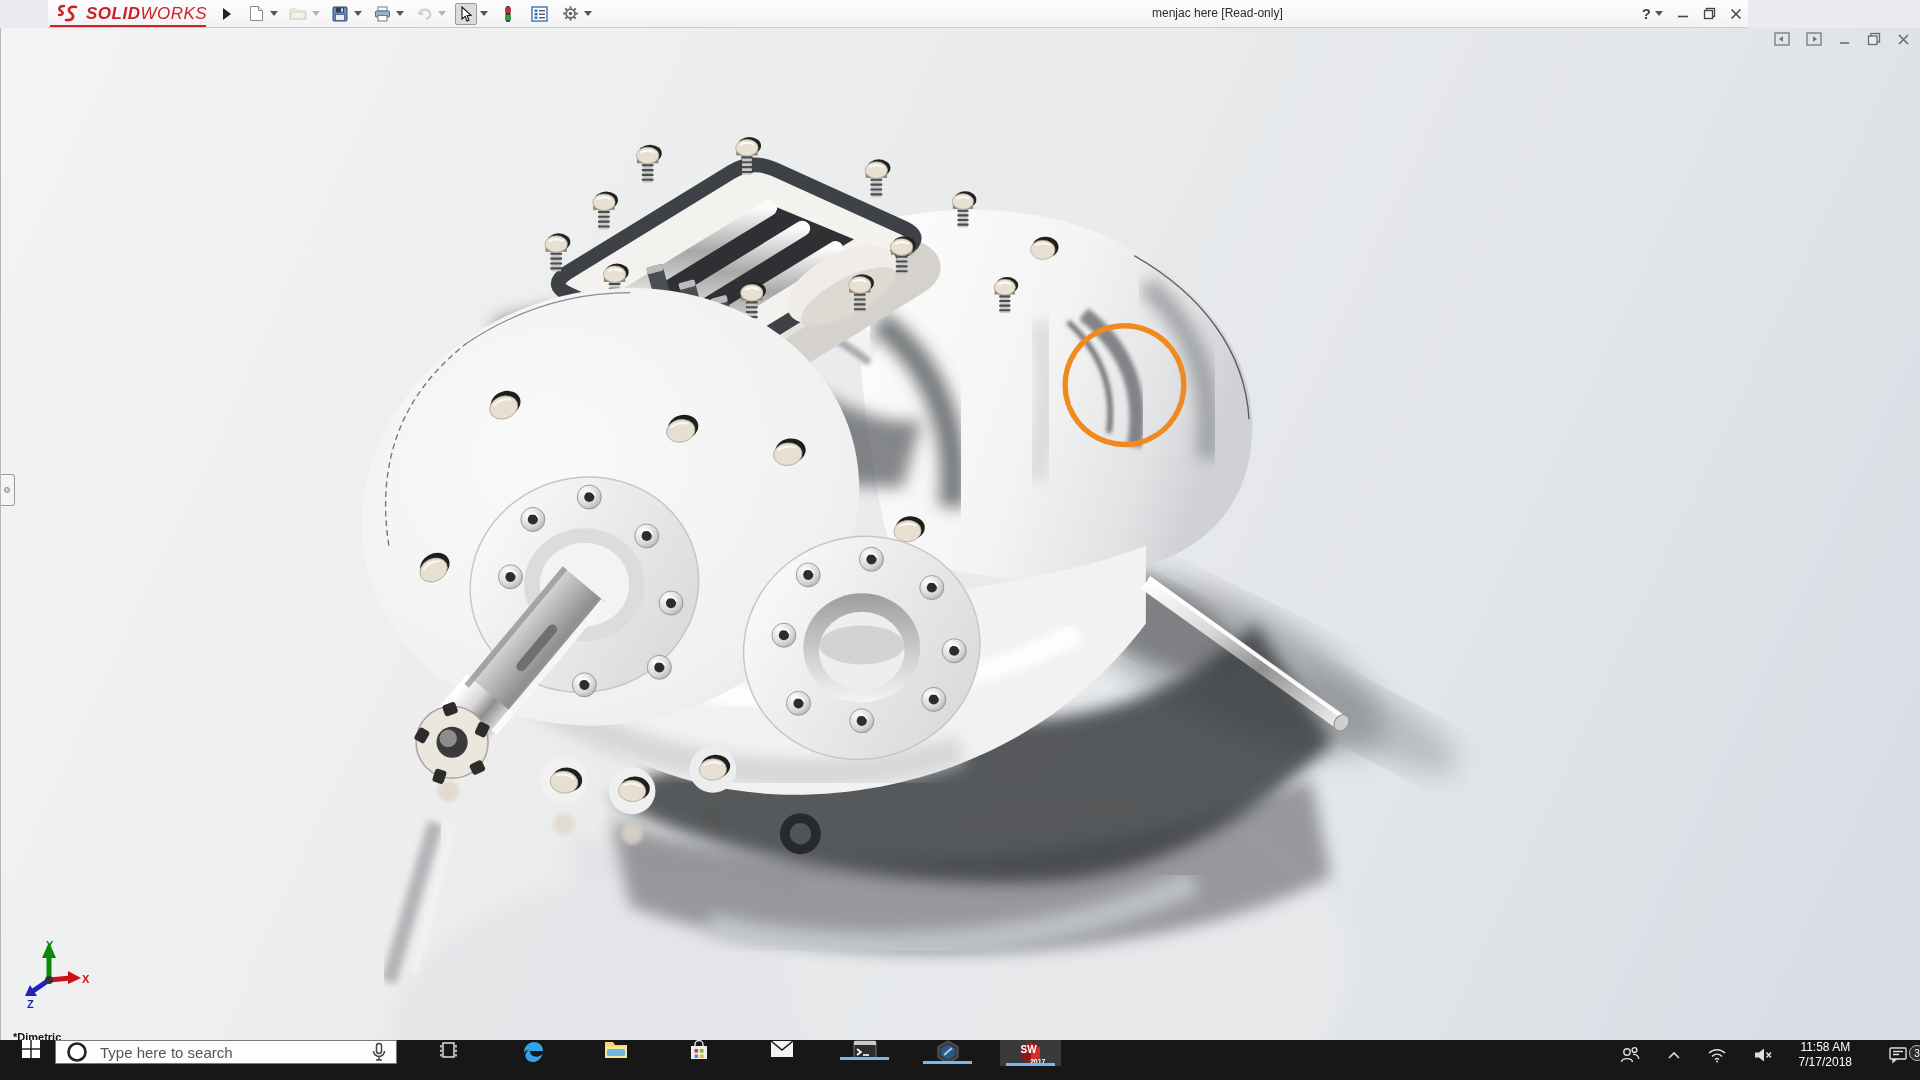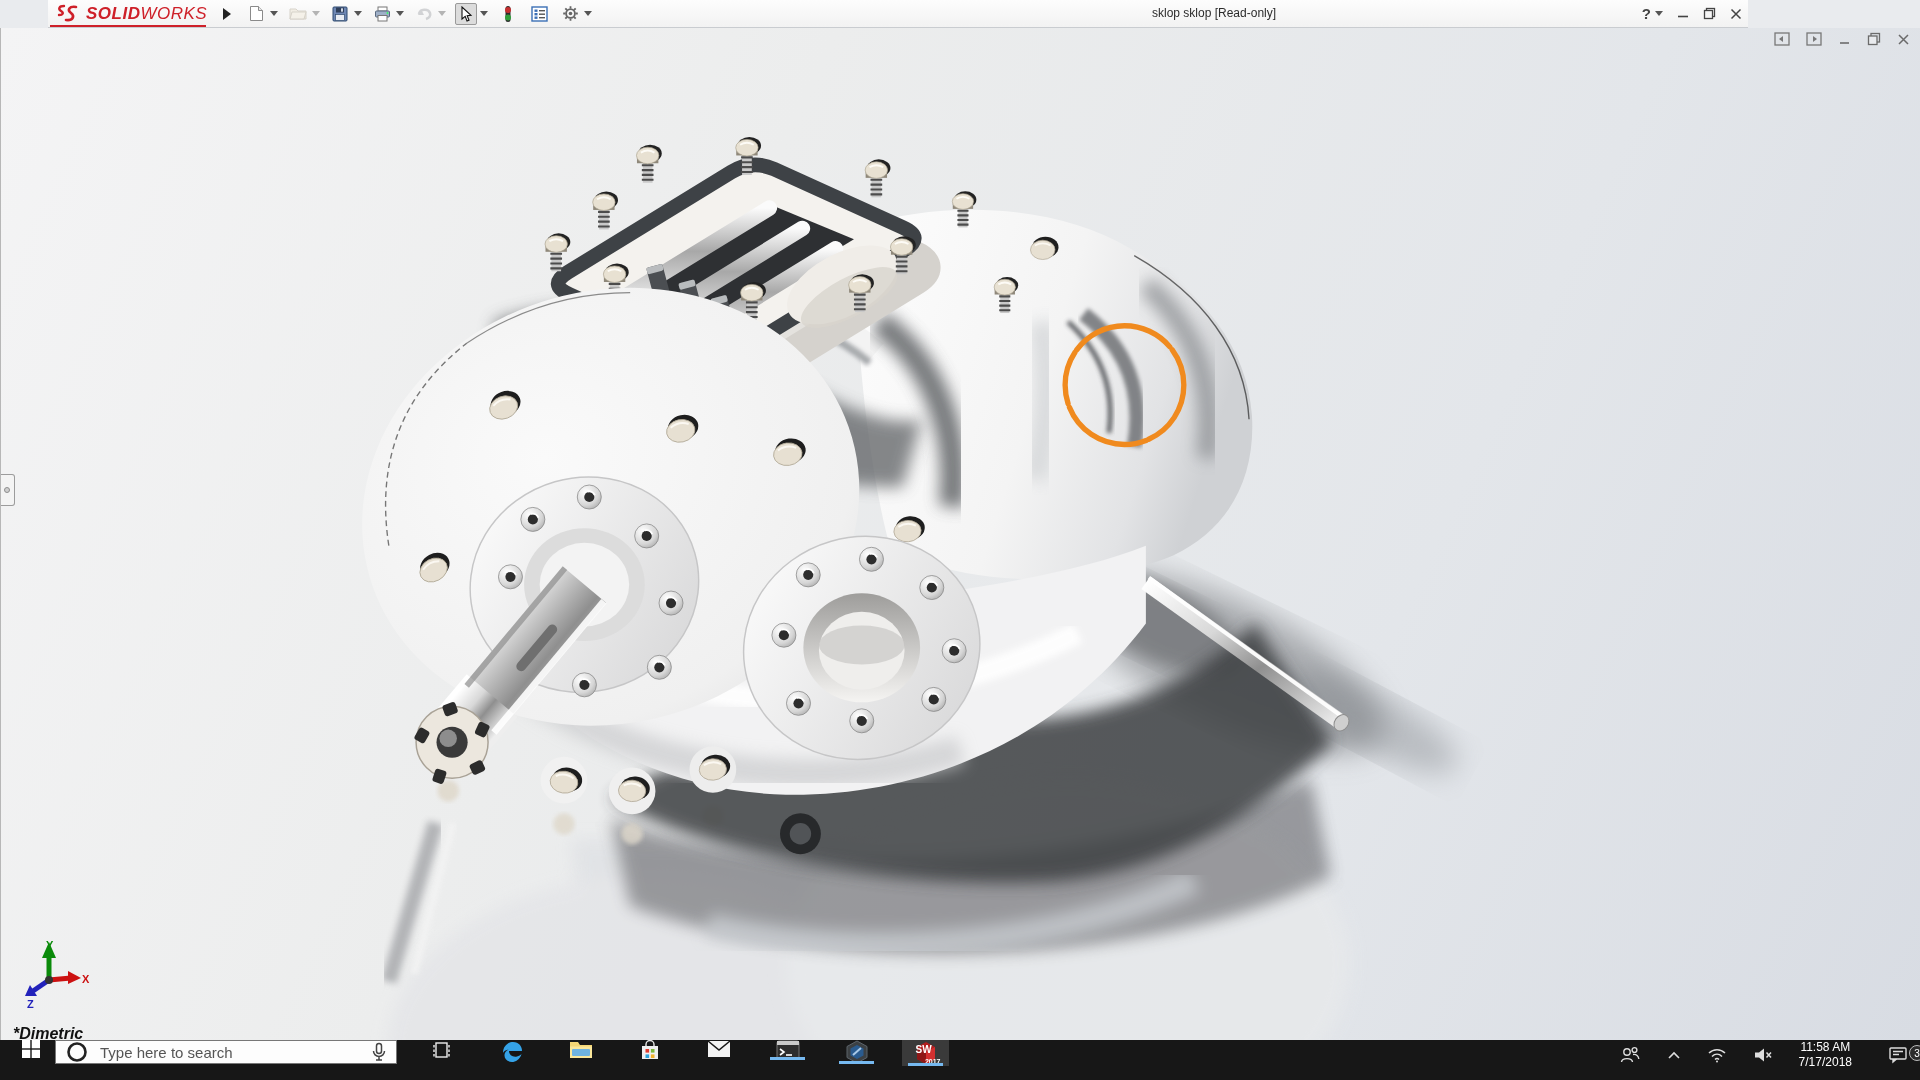--- a/index.html
+++ b/index.html
@@ -34,32 +34,32 @@
     background:linear-gradient(115deg,#f4f4f5 0%,#eceded 35%,#e3e6ea 70%,#d8dce3 100%);
     border-left:1px solid #b7b7b7;box-sizing:border-box;}
   #model-svg{position:absolute;left:0;top:0;}
   #doc-controls{position:absolute;top:4px;right:10px;display:flex;align-items:center;gap:16px;z-index:5;}
   #doc-controls svg{display:block;}
   #splitter-tab{position:absolute;left:0;top:446px;width:13px;height:30px;background:#f4f4f4;
     border:1px solid #9c9c9c;border-left:none;border-radius:0 3px 3px 0;z-index:5;}
   #splitter-tab .dot{position:absolute;left:3px;top:12px;width:6px;height:6px;border-radius:50%;
     background:#cfcfcf;border:1px solid #8f8f8f;box-sizing:border-box;}
   #triad{position:absolute;left:12px;bottom:30px;z-index:5;}
-  #view-label{position:absolute;left:12px;bottom:-3px;font-size:16px;font-weight:bold;color:#111;z-index:5;font-style:italic;}
+  #view-label{position:absolute;left:12px;bottom:-3px;font-size:11px;font-weight:bold;color:#111;z-index:5;}
 
   
   #taskbar{position:absolute;left:0;bottom:0;width:1920px;height:40px;background:#171717;
     display:flex;align-items:flex-start;z-index:50;padding-left:7px;}
   #start-btn{width:48px;display:flex;align-items:center;justify-content:center;}
   #search-box{width:342px;background:#fdfdfd;border:1px solid #777;box-sizing:border-box;
     display:flex;align-items:center;padding:0 10px;gap:10px;}
   #search-box input{flex:1;border:none;outline:none;font-size:15px;color:#333;background:transparent;
     font-family:"Liberation Sans",sans-serif;}
   #search-box input::placeholder{color:#555;}
-  .tb-icon{width:47px;display:flex;align-items:center;justify-content:center;position:relative;margin-left:22px;}
+  .tb-icon{width:61px;display:flex;align-items:center;justify-content:center;position:relative;margin-left:22px;}
   .tb-icon.running::after{content:"";position:absolute;left:6px;right:6px;bottom:0;height:3px;background:#76b9f0;}
   .tb-icon.active{background:#3a3a3a;}
   #tray{margin-left:auto;display:flex;align-items:center;gap:8px;}
   .tray-item{padding:0 9px;height:100%;display:flex;align-items:center;justify-content:center;position:relative;}
   #clock{flex-direction:column;justify-content:center;line-height:15px;color:#fff;font-size:12px;text-align:right;}
   #action-badge{position:absolute;right:2px;bottom:3px;width:16px;height:16px;border-radius:50%;
     background:#2b2b2b;border:1px solid #bbb;color:#fff;font-size:10px;display:flex;
     align-items:center;justify-content:center;box-sizing:border-box;}
 </style>
 </head>
@@ -163,21 +163,21 @@
             <g stroke="#666" stroke-width="1.8" fill="none">
               <circle cx="8.5" cy="8.5" r="4.4"></circle>
               <path d="M8.5 1.2v2.4M8.5 13.4v2.4M1.2 8.5h2.4M13.4 8.5h2.4M3.3 3.3l1.7 1.7M12 12l1.7 1.7M13.7 3.3L12 5M5 12l-1.7 1.7"></path>
             </g>
             <circle cx="8.5" cy="8.5" r="1.8" fill="#666"></circle>
           </svg>
       </span>
         <span class="caret"></span>
     </div>
 
-    <span id="doc-title">sklop sklop [Read-only]</span>
+    <span id="doc-title">menjac here [Read-only]</span>
 
     <div id="titlebar-right">
       <span id="help-btn">
           <span>?</span>
           <span class="caret"></span>
         </span>
       <span class="winbtn">
           <svg width="12" height="12" viewBox="0 0 12 12">
             <path d="M1 8.5 h10" stroke="#444" stroke-width="1.6"></path>
           </svg>

